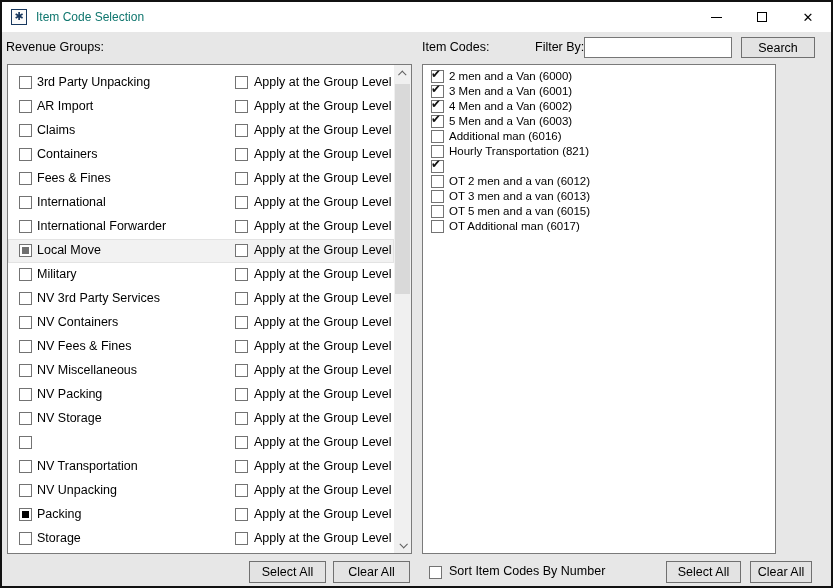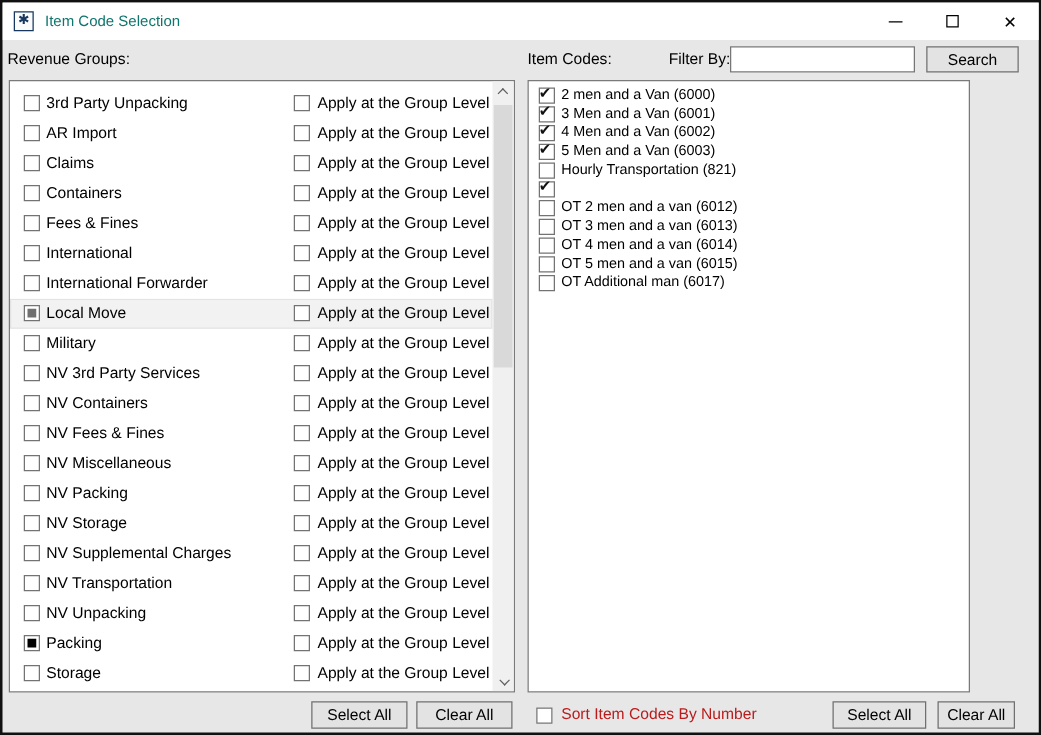--- a/index.html
+++ b/index.html
@@ -48,21 +48,21 @@
   .chev.u{transform:rotate(45deg) translateY(1px);}
   .chev.d{transform:rotate(225deg) translateY(1px);}
   .scroll-thumb{position:absolute;left:1px;right:1px;top:19px;height:210px;background:#d9d9d9;}
   
   .item-rows{position:absolute;left:0;top:0;right:0;bottom:0;padding-top:4px;}
   .item-row{position:relative;height:15px;}
   .item-cb{left:8px;top:1px;}
   .item-label{position:absolute;left:26px;top:1px;font-size:11.5px;color:#000;white-space:nowrap;}
   
   .sort-cb{left:427px;top:564px;}
-  .sort-label{position:absolute;left:447px;top:562px;font-size:12.5px;color:#b91c1c;text-align:center;}
+  .sort-label{position:absolute;left:447px;top:562px;font-size:12.5px;color:#000000;text-align:center;}
 </style>
 </head>
 <body>
 
 <div class="window">
 
   <div class="titlebar">
     <div class="app-icon">✱</div>
     <div class="title-text">Item Code Selection</div>
     <div class="win-btns">
@@ -186,21 +186,20 @@
 
   <div class="group-row">
     <span class="cb group-cb"></span>
     <span class="group-label">NV Storage</span>
     <span class="cb apply-cb"></span>
     <span class="apply-label">Apply at the Group Level</span>
   </div>
 
   <div class="group-row">
     <span class="cb group-cb"></span>
-    <span class="group-label">NV Supplemental Charges</span>
     <span class="cb apply-cb"></span>
     <span class="apply-label">Apply at the Group Level</span>
   </div>
 
   <div class="group-row">
     <span class="cb group-cb"></span>
     <span class="group-label">NV Transportation</span>
     <span class="cb apply-cb"></span>
     <span class="apply-label">Apply at the Group Level</span>
   </div>
@@ -252,44 +251,44 @@
   <div class="item-row">
     <span class="cb item-cb checked"></span>
     <span class="item-label">4 Men and a Van (6002)</span>
   </div>
 
   <div class="item-row">
     <span class="cb item-cb checked"></span>
     <span class="item-label">5 Men and a Van (6003)</span>
   </div>
 
+  <div class="item-row">
+    <span class="cb item-cb"></span>
+    <span class="item-label">Additional man (6016)</span>
+  </div>
 
   <div class="item-row">
     <span class="cb item-cb"></span>
     <span class="item-label">Hourly Transportation (821)</span>
   </div>
 
   <div class="item-row">
     <span class="cb item-cb checked"></span>
   </div>
 
   <div class="item-row">
     <span class="cb item-cb"></span>
     <span class="item-label">OT 2 men and a van (6012)</span>
   </div>
 
   <div class="item-row">
     <span class="cb item-cb"></span>
     <span class="item-label">OT 3 men and a van (6013)</span>
   </div>
 
-  <div class="item-row">
-    <span class="cb item-cb"></span>
-    <span class="item-label">OT 4 men and a van (6014)</span>
-  </div>
 
   <div class="item-row">
     <span class="cb item-cb"></span>
     <span class="item-label">OT 5 men and a van (6015)</span>
   </div>
 
   <div class="item-row">
     <span class="cb item-cb"></span>
     <span class="item-label">OT Additional man (6017)</span>
   </div>

